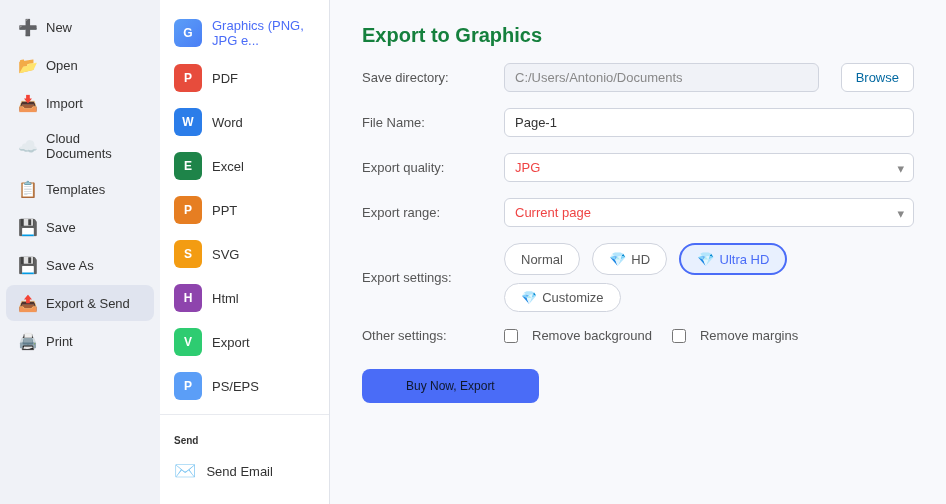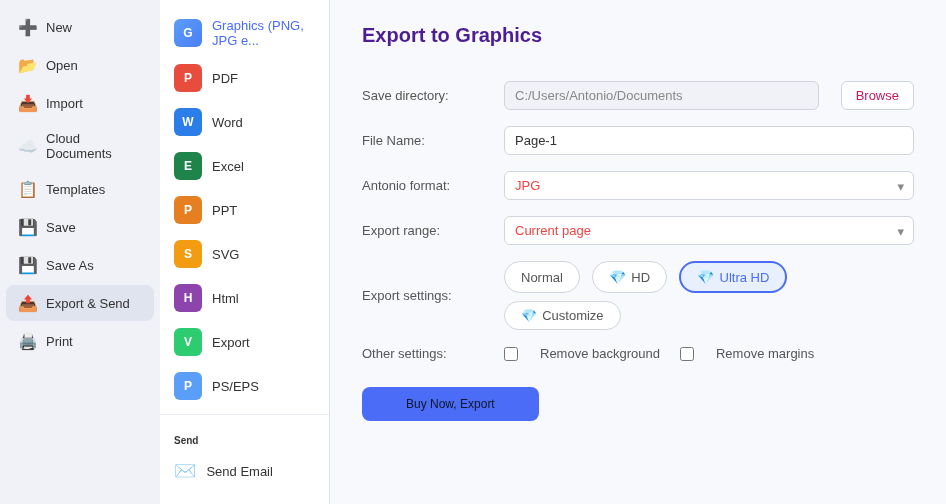--- a/index.html
+++ b/index.html
@@ -87,22 +87,22 @@
     
     .main-content {
       flex: 1;
       padding: 24px 32px;
       background: #f8f9fc;
       overflow-y: auto;
     }
     .page-title {
       font-size: 20px;
       font-weight: 600;
-      color: #4c1d95;
-      margin-bottom: 34px;
+      color: #15803d;
+      margin-bottom: 16px;
     }
     .form-row {
       display: flex;
       align-items: center;
       margin-bottom: 16px;
       gap: 12px;
     }
     .form-label {
       width: 130px;
       font-size: 13px;
@@ -152,21 +152,21 @@
       pointer-events: none;
     }
     .browse-btn {
       padding: 6px 14px;
       border: 1px solid #d0d4de;
       border-radius: 6px;
       background: #fff;
       font-size: 13px;
       cursor: pointer;
       white-space: nowrap;
-      color: #be185d;
+      color: #0369a1;
     }
 
     
     .quality-group {
       display: flex;
       gap: 12px;
       flex-wrap: wrap;
     }
     .quality-btn {
       padding: 6px 16px;
@@ -226,21 +226,21 @@
 
     
     .checkbox-group {
       display: flex;
       gap: 20px;
       align-items: center;
     }
     .checkbox-item {
       display: flex;
       align-items: flex-end;
-      gap: 22px;
+      gap: 14px;
       cursor: pointer;
       color: #555;
     }
     .checkbox-item input[type="checkbox"] {
       width: 14px;
       height: 14px;
       cursor: pointer;
     }
 
     
@@ -363,21 +363,21 @@
   </div>
 
   <div class="form-row">
     <span class="form-label">File Name:</span>
     <div class="form-control">
       <input type="text" class="input-text" value="Page-1" style="">
     </div>
   </div>
 
   <div class="form-row">
-    <span class="form-label">Antonio format:</span>
+    <span class="form-label">Export quality:</span>
     <div class="select-wrapper form-control">
       <select class="input-select">
         <option>JPG</option>
         <option>PNG</option>
         <option>BMP</option>
         <option>TIFF</option>
       </select>
     </div>
   </div>
 

